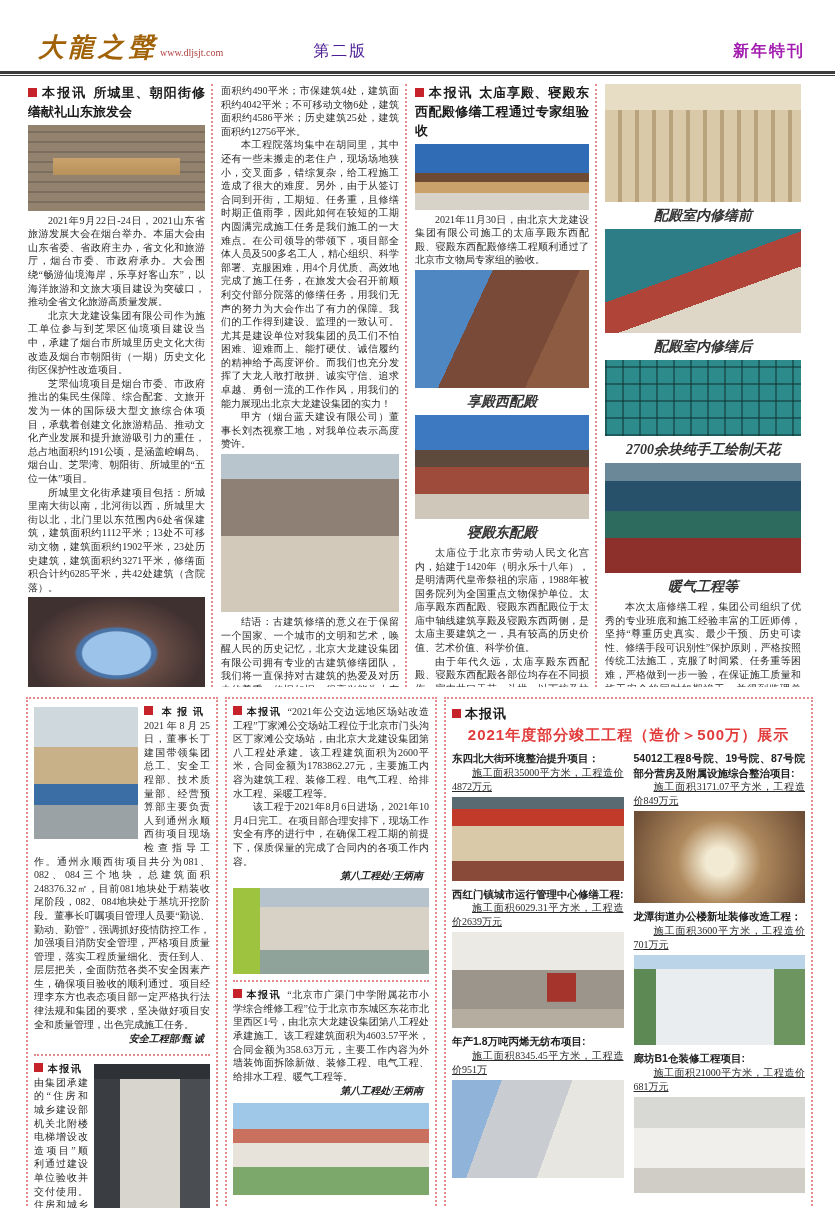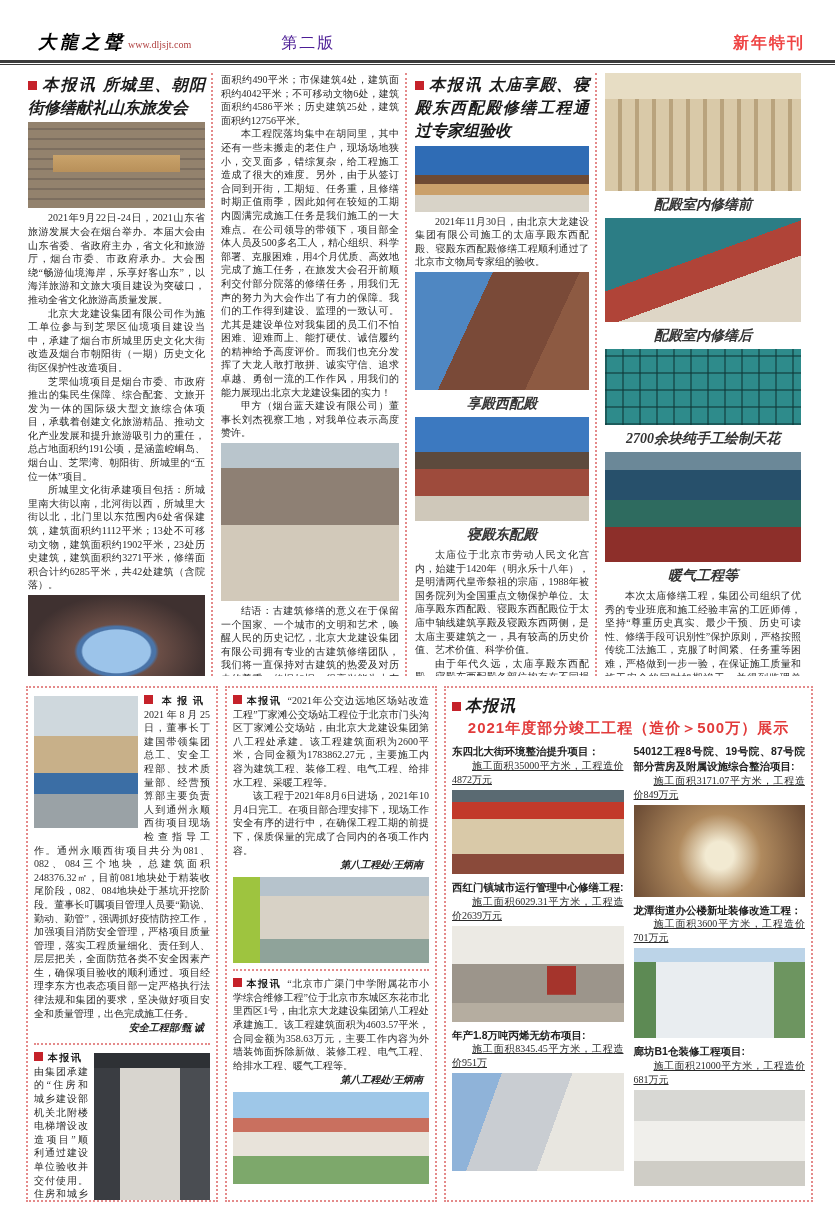--- a/index.html
+++ b/index.html
@@ -2,35 +2,35 @@
 <html><head>
 <meta charset="utf-8">
 <style>
   * { margin:0; padding:0; box-sizing:border-box; }
   html,body { background:#e8e8e8; }
   body { font-family:"Liberation Serif","DejaVu Serif",serif; }
   .page { width:835px; height:1208px; background:#ffffff; margin:0 auto; overflow:hidden; position:relative; }
 
   
   .masthead { display:flex; align-items:baseline; padding:30px 30px 6px 38px; }
-  .logo { font-family:"DejaVu Serif",serif; font-style:italic; font-weight:bold; font-size:18px; color:#000000; letter-spacing:4px; }
+  .logo { font-family:"DejaVu Serif",serif; font-style:italic; font-weight:bold; font-size:26px; color:#a16207; letter-spacing:4px; }
   .site { font-size:10px; color:#b04040; margin-left:2px; }
   .pageno { font-size:16px; color:#4c1d95; margin-left:90px; letter-spacing:2px; }
-  .special { margin-left:auto; font-size:16px; font-weight:bold; color:#ef4444; letter-spacing:2px;text-align:center; }
+  .special { margin-left:auto; font-size:16px; font-weight:bold; color:#a21caf; letter-spacing:2px;text-align:center; }
   .rule { border-top:3px solid #3c3c3c; border-bottom:1px solid #3c3c3c; height:5px; }
 
   
   .top { display:flex; padding:8px 22px 6px 28px; height:617px; overflow:hidden; }
   .tcol { overflow:hidden; }
   .c1 { width:183px; padding-right:6px; }
   .c2 { width:194px; padding:0 6px 0 8px; border-left:2px dotted #e48a8a; }
   .c3 { width:190px; padding:0 6px 0 8px; border-left:2px dotted #e48a8a; }
   .c4 { width:206px; padding-left:8px; border-left:2px dotted #e48a8a; }
 
-  .art-head { font-size:16px; font-weight:bold; color:#1a1a1a; line-height:1.45; text-align:justify; margin-bottom:3px;font-style:italic; }
+  .art-head { font-size:13px; font-weight:bold; color:#1a1a1a; line-height:1.45; text-align:justify; margin-bottom:3px; }
   .sq { display:inline-block; width:9px; height:9px; background:#c5222a; margin-right:4px; }
   .tag { font-weight:bold; color:#1a1a1a; letter-spacing:1px; margin-right:6px; }
   .para { font-size:10px; line-height:1.36; color:#2a2a2a; text-align:justify; text-indent:2em; }
   .para.noindent { text-indent:0; }
   .sig { font-size:10px; font-style:italic; font-weight:600; color:#222; text-align:right; padding:1px 6px 2px 0; }
   .cap { font-size:14px; font-style:italic; font-weight:600; color:#333; text-align:center; line-height:1.5; margin:1px 0 3px 0; }
 
   
   .ph { width:100%; margin:3px 0; }
   .ph-brick { height:86px;

